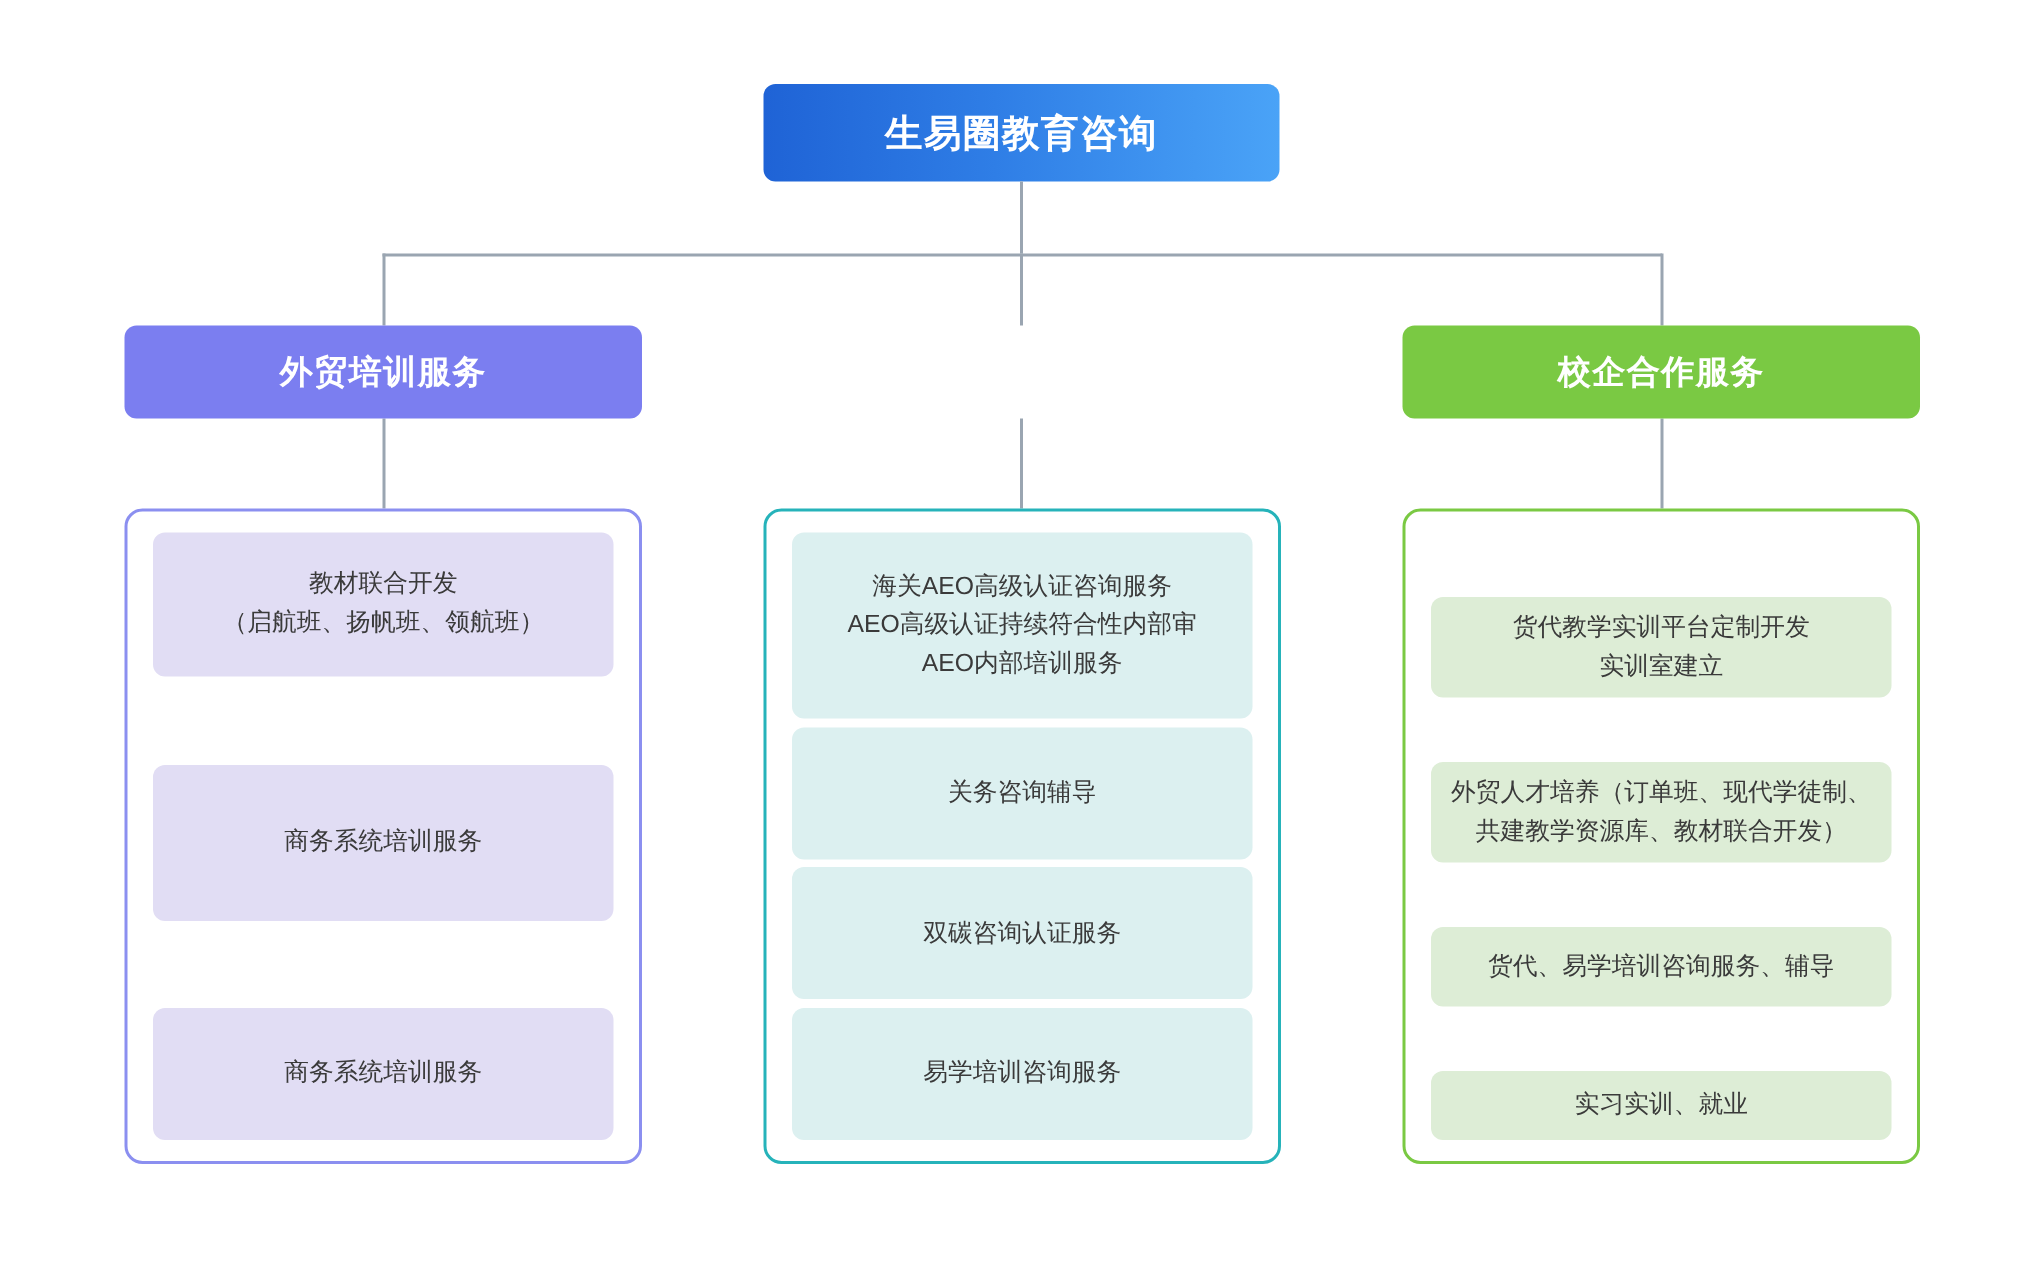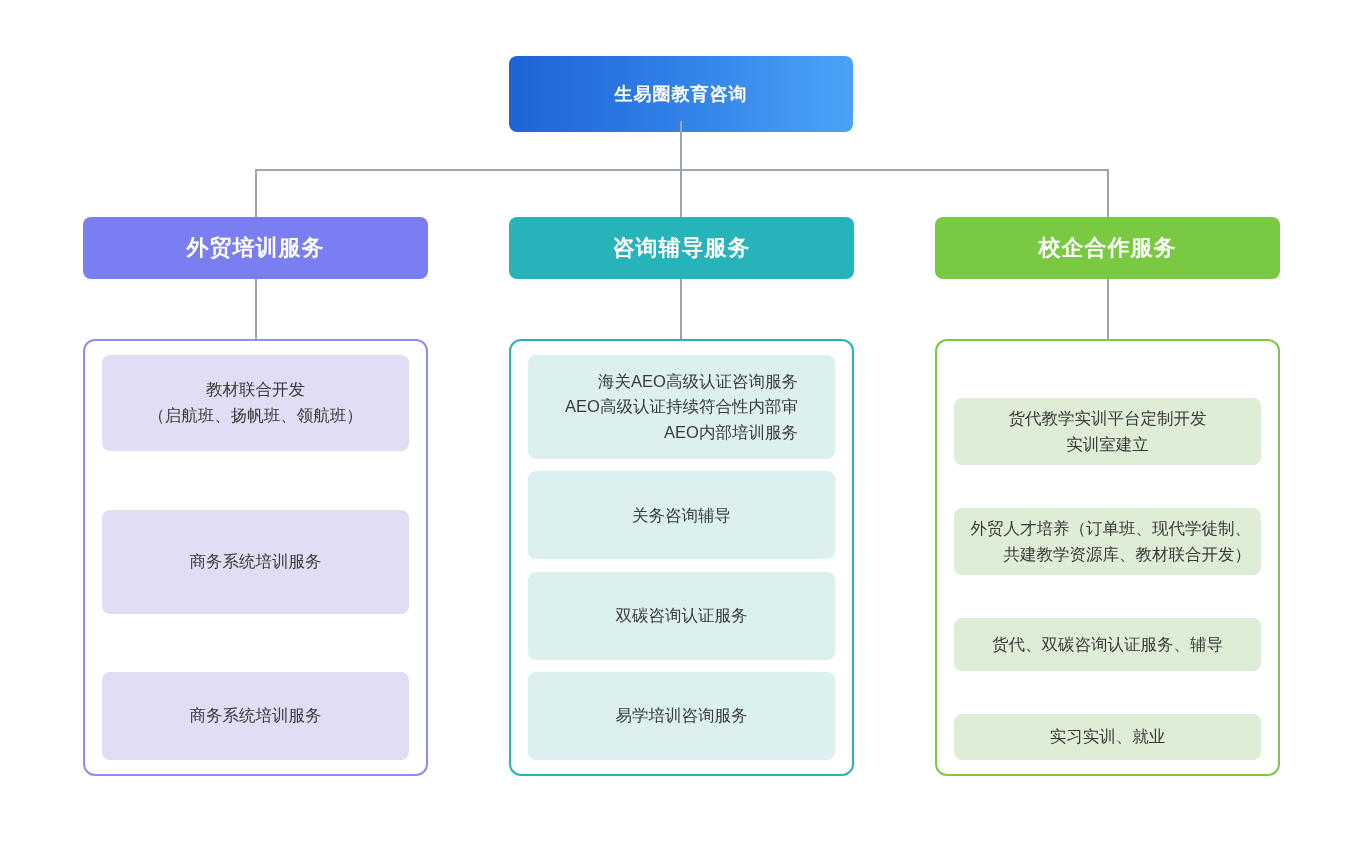--- a/index.html
+++ b/index.html
@@ -27,25 +27,25 @@
   }
   .v-line { width: 2px; }
   .h-line { height: 2px; }
 
   
   .root-node {
     position: absolute;
     left: 509px;
     top: 56px;
     width: 344px;
-    height: 76px;
+    height: 65px;
     border-radius: 8px;
     background: linear-gradient(90deg, #1f63d6 0%, #2f7ee6 45%, #4aa3f7 100%);
     color: #ffffff;
-    font-size: 18px;
+    font-size: 25px;
     font-weight: bold;
     display: flex;
     align-items: center;
     justify-content: center;
     letter-spacing: 1px;
   }
 
   
   .branch-header {
     position: absolute;
@@ -98,21 +98,21 @@
     white-space: pre-line;
   }
   .branch-container.purple .leaf { background: #e1ddf4; }
   .branch-container.teal   .leaf { background: #dcf0f0; }
   .branch-container.green  .leaf { background: #ddedd6; margin-top: 43px; }
 
   .h-88  { height: 88px; }
   .h-82  { height: 104px; }
   .h-90  { height: 90px; }
   .h-96  { height: 96px; }
-  .h-100 { height: 104px; text-align: right; }
+  .h-100 { height: 124px; }
 </style>
 </head>
 <body>
 
 <div id="chart">
 
   <div class="root-node">生易圈教育咨询</div>
 
   <div class="connector v-line" style="left:680px; top:121px; height:48px;"></div>
 
@@ -124,21 +124,20 @@
 
   <div class="connector v-line" style="left:1107px; top:169px; height:48px;"></div>
 
   <div class="connector v-line" style="left:255px; top:279px; height:60px;"></div>
 
   <div class="connector v-line" style="left:680px; top:279px; height:60px;"></div>
 
   <div class="connector v-line" style="left:1107px; top:279px; height:60px;"></div>
 
   <div class="branch-header purple">外贸培训服务</div>
-  <div class="branch-header teal">咨询辅导服务</div>
   <div class="branch-header green">校企合作服务</div>
 
   <div class="branch-container purple">
     <div class="leaf h-96">教材联合开发
 （启航班、扬帆班、领航班）</div>
     <div class="leaf h-82">商务系统培训服务</div>
     <div class="leaf h-88">商务系统培训服务</div>
   </div>
 
   <div class="branch-container teal">
@@ -147,17 +146,17 @@
 AEO内部培训服务</div>
     <div class="leaf h-88">关务咨询辅导</div>
     <div class="leaf h-88">双碳咨询认证服务</div>
     <div class="leaf h-88">易学培训咨询服务</div>
   </div>
 
   <div class="branch-container green">
     <div class="leaf h-90">货代教学实训平台定制开发
 实训室建立</div>
     <div class="leaf h-100">外贸人才培养（订单班、现代学徒制、共建教学资源库、教材联合开发）</div>
-    <div class="leaf h-82">货代、双碳咨询认证服务、辅导</div>
+    <div class="leaf h-82">货代、易学培训咨询服务、辅导</div>
     <div class="leaf h-88">实习实训、就业</div>
   </div>
 
 </div>
 
 </body></html>

